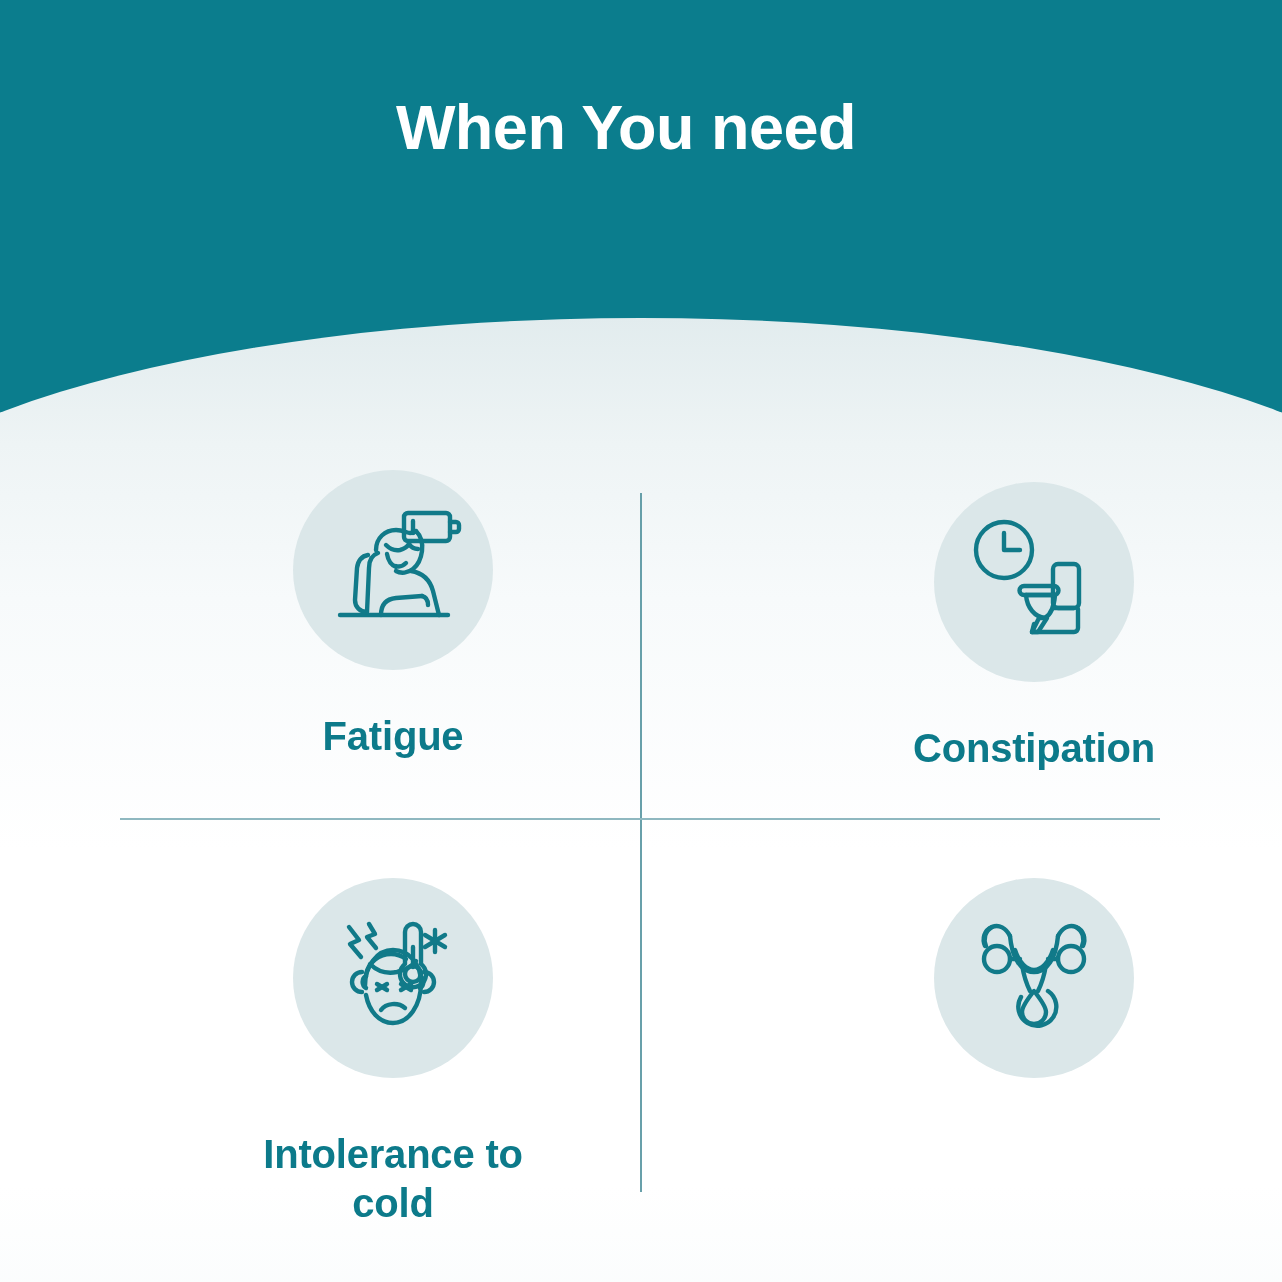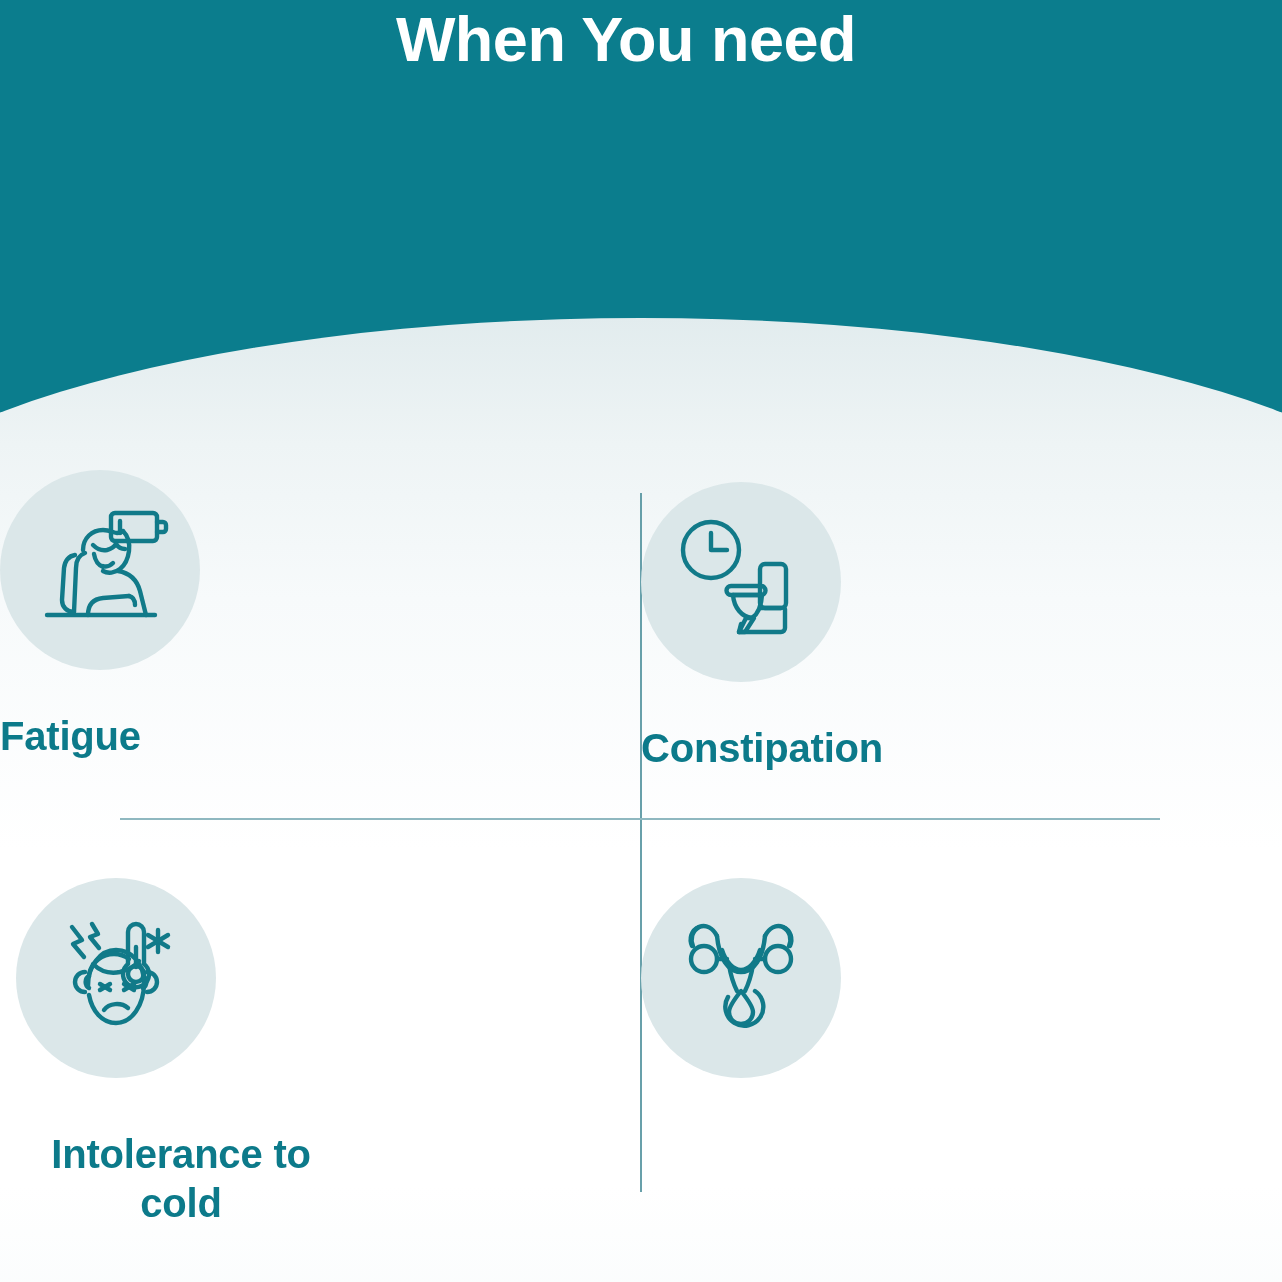--- a/index.html
+++ b/index.html
@@ -44,20 +44,21 @@
   
   .header {
     position: absolute;
     left: 0;
     top: 0;
     width: 1252px;
     height: 300px;
     display: flex;
     align-items: flex-start;
     justify-content: center;
+    padding-top: 88px;
     box-sizing: border-box;
     z-index: 3;
   }
   .header-title {
     margin: 0;
     color: #ffffff;
     font-size: 63px;
     font-weight: 700;
     line-height: 1.26;
     text-align: center;
@@ -94,25 +95,26 @@
     height: 2px;
     background: #8fb8c0;
   }
 
   .cell {
     position: absolute;
     width: 722px;
     height: 400px;
     display: flex;
     flex-direction: column;
-    align-items: flex-start;
+    align-items: center;
+    margin-left: 32px;
   }
   .cell.c0 { left: 0;     top: 0;   }
   .cell.c1 { left: 641px; top: 12px;   }
-  .cell.c2 { left: 16px;     top: 400px; }
+  .cell.c2 { left: 0;     top: 400px; }
   .cell.c3 { left: 641px; top: 400px; }
 
   .icon-circle {
     width: 200px;
     height: 200px;
     border-radius: 50%;
     background: #dbe7e9;
     display: flex;
     align-items: center;
     justify-content: center;

